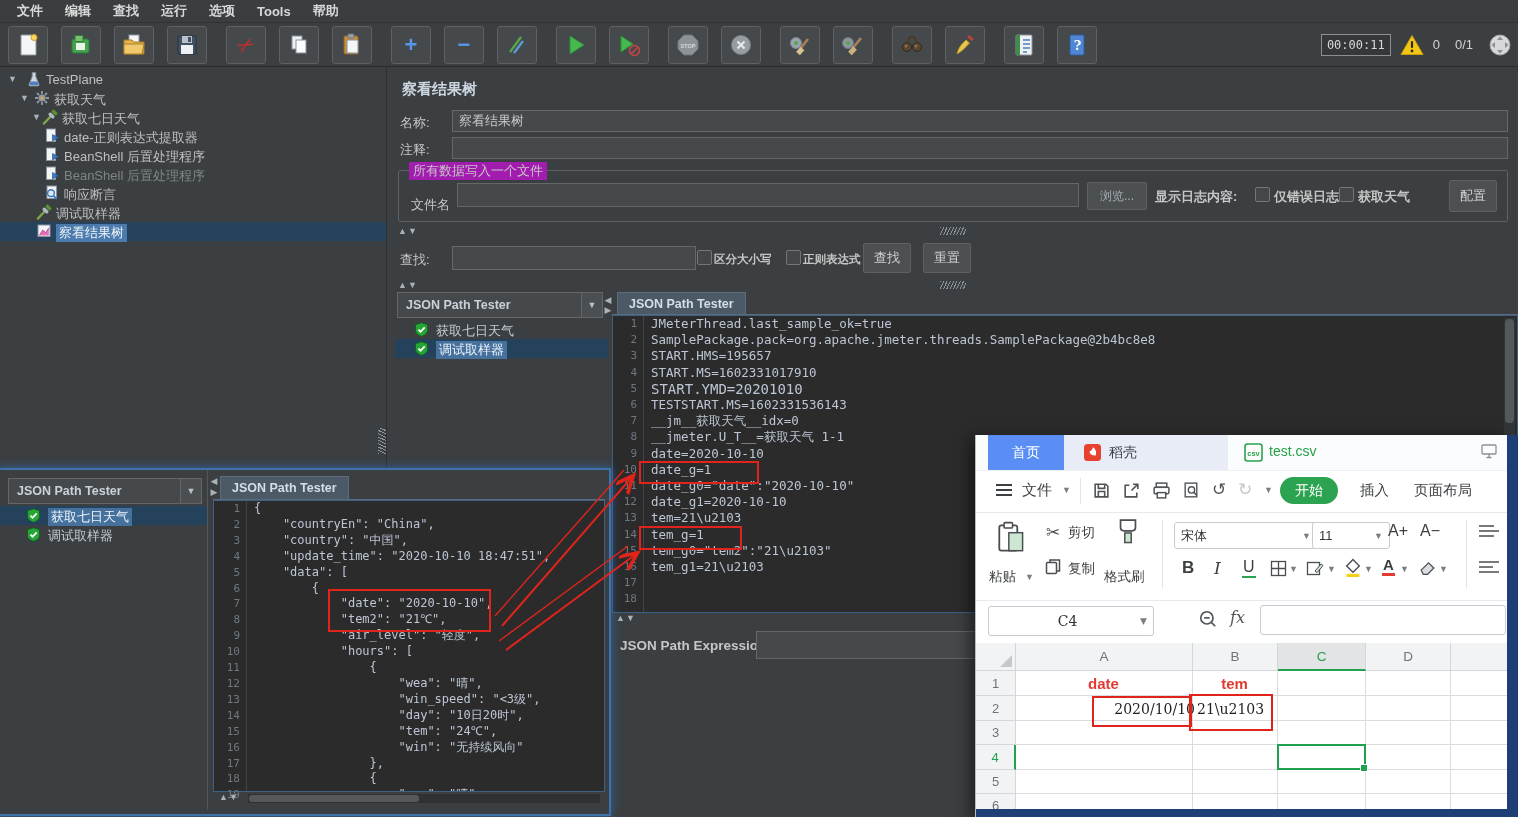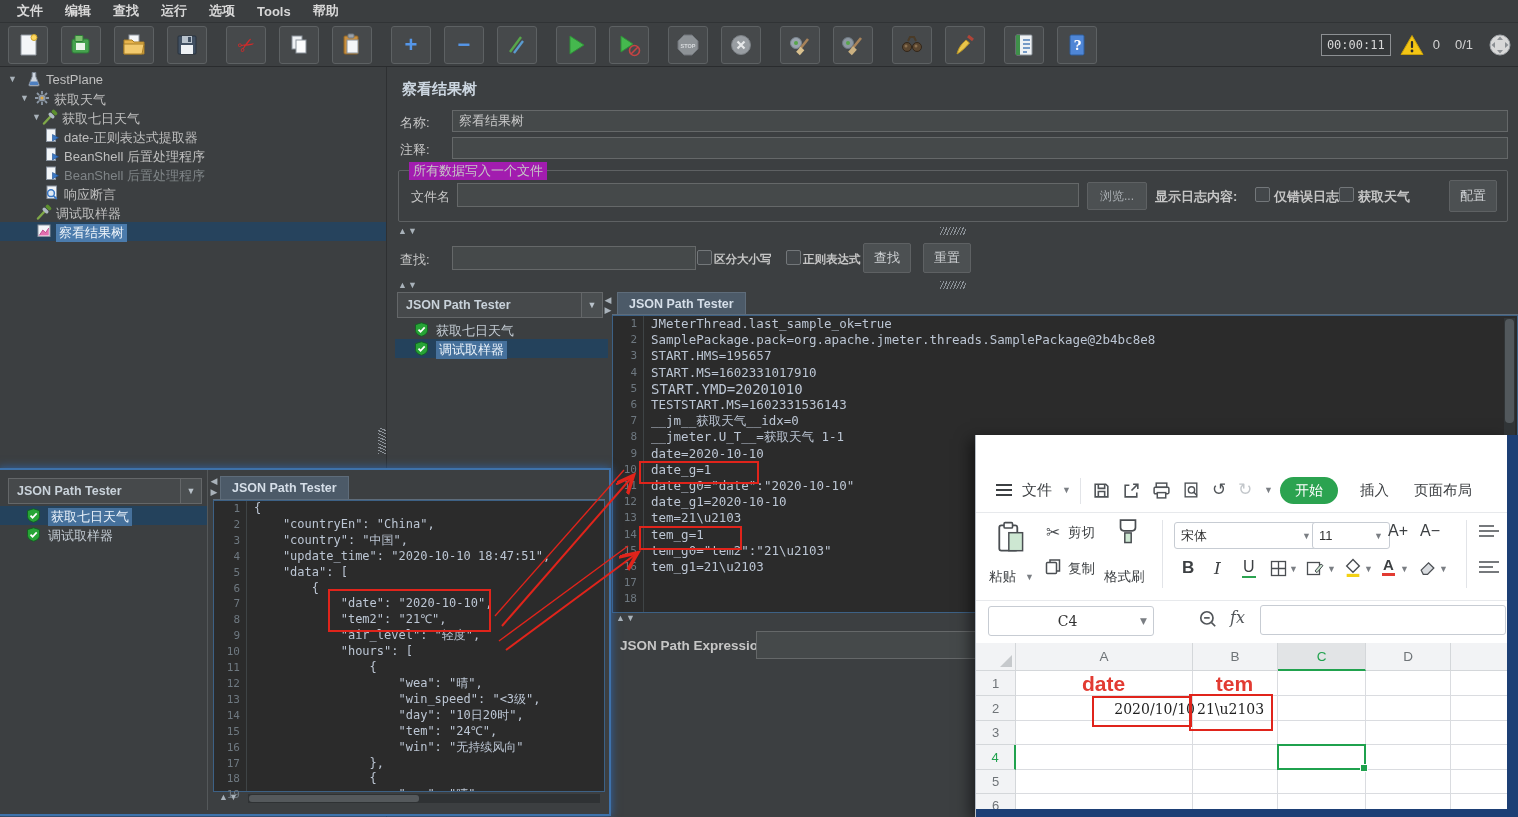--- a/index.html
+++ b/index.html
@@ -68,21 +68,21 @@
   .x-sep-v{position:absolute;width:1px;background:#e2e4e8;}
   .xlabel{position:absolute;font-size:13.5px;color:#3d4043;white-space:nowrap;}
   .xcaret{color:#7a7e83;font-size:9px;}
   .xcombo{position:absolute;border:1px solid #c7ccd3;border-radius:3px;background:#fff;
           display:flex;align-items:center;font-size:13px;color:#333;padding:0 6px;}
   .col-hdr{position:absolute;background:#f2f3f5;border-right:1px solid #d4d7da;border-bottom:1px solid #d4d7da;
            color:#6f7478;font-size:13.5px;display:flex;align-items:center;justify-content:center;}
   .row-hdr{position:absolute;background:#f2f3f5;border-right:1px solid #d4d7da;border-bottom:1px solid #d4d7da;
            color:#6f7478;font-size:13px;display:flex;align-items:center;justify-content:center;}
   .gcell{position:absolute;border-right:1px solid #dadce0;border-bottom:1px solid #dadce0;}
-  .c-hdr{color:#e23b32;font-weight:bold;font-size:21px;text-align:center;}
+  .c-hdr{color:#e23b32;font-weight:bold;font-size:15px;text-align:center;}
   .c-val{font-family:"DejaVu Serif",serif;font-size:14px;color:#1f1f1f;}
   
   .redbox{position:absolute;border:2px solid #e0241b;z-index:60;}
 </style>
 </head>
 <body>
 
 <div id="app">
 
   <div class="menubar" id="menubar">
@@ -342,21 +342,21 @@
   <div class="abs" style="left:402px;top:80px;font-size:15px;font-weight:bold;color:#ccd6e0;">察看结果树</div>
 
   <div class="abs jlabel" style="left:400px;top:114px;">名称:</div>
   <div class="abs jinput" style="left:452px;top:110px;width:1042px;height:18px;">察看结果树</div>
 
   <div class="abs jlabel" style="left:400px;top:141px;">注释:</div>
   <div class="abs jinput" style="left:452px;top:137px;width:1042px;height:18px;"></div>
 
   <div class="abs groupbox" style="left:398px;top:170px;width:1108px;height:50px;">
     <span class="gb-title">所有数据写入一个文件</span>
-    <div class="abs jlabel" style="left:12px;top:17px;">文件名</div>
+    <div class="abs jlabel" style="left:12px;top:25px;">文件名</div>
     <div class="abs jinput" style="left:58px;top:12px;width:608px;height:20px;"></div>
     <div class="abs jbtn" style="left:688px;top:11px;width:58px;height:26px;color:#a9aeb2;font-size:12px;">浏览...</div>
     <div class="abs jlabel" style="left:756px;top:17px;font-weight:bold;">显示日志内容:</div>
     <div class="abs jcheck" style="left:856px;top:16px;"></div>
     <div class="abs jlabel" style="left:875px;top:17px;font-weight:bold;">仅错误日志</div>
     <div class="abs jcheck" style="left:940px;top:16px;"></div>
     <div class="abs jlabel" style="left:959px;top:17px;font-weight:bold;">获取天气</div>
     <div class="abs jbtn" style="left:1050px;top:9px;width:46px;height:30px;">配置</div>
   </div>
 
@@ -519,20 +519,45 @@
         </div>
     </div>
     <div class="abs split-arrows" style="left:219px;top:322px;">▲▼</div>
     <div class="abs" style="left:248px;top:324px;width:352px;height:9px;background:#2f3234;">
       <div class="abs" style="left:1px;top:1px;width:170px;height:7px;background:#55595c;border-radius:3px;"></div>
     </div>
   </div>
 
   <div class="excel">
 
+    <div class="abs" style="left:0;top:0;width:532px;height:35px;background:#fbfcfe;border-bottom:1px solid #eef0f3;">
+      <div class="abs" style="left:12px;top:0;width:76px;height:35px;background:#5a8ef5;color:#fff;font-size:14px;display:flex;align-items:center;justify-content:center;">首页</div>
+      <div class="abs" style="left:88px;top:0;width:164px;height:35px;background:#e7ecf7;display:flex;align-items:center;">
+        <span style="margin-left:20px;display:flex;">
+          <svg width="17" height="17" viewBox="0 0 17 17">
+              <rect width="17" height="17" rx="3.5" fill="#e8422e"></rect>
+              <path d="M9 3.2c2.8 1.8 3.8 4.6 2.8 8.3-3.8.2-6-1.3-6.3-4 1.5-.3 2.6-1.7 3.5-4.3z" fill="#fff"></path>
+            </svg>
+        </span>
+        <span style="margin-left:8px;font-size:14px;color:#3d4043;">稻壳</span>
+      </div>
+      <span class="abs" style="left:268px;top:8px;display:flex;">
+        <svg width="19" height="19" viewBox="0 0 19 19">
+            <rect x="1" y="1" width="17" height="17" rx="2.5" fill="#fff" stroke="#28a34c" stroke-width="1.6"></rect>
+            <text x="9.5" y="13" font-size="7.5" font-weight="bold" fill="#28a34c" text-anchor="middle">csv</text>
+          </svg>
+      </span>
+      <span class="abs" style="left:293px;top:8px;font-size:14px;color:#26a245;">test.csv</span>
+      <span class="abs" style="left:505px;top:9px;">
+        <svg width="16" height="15" viewBox="0 0 16 15">
+            <rect x="1" y="1" width="14" height="9" rx="1" fill="none" stroke="#8a9097" stroke-width="1.3"></rect>
+            <path d="M5.5 13.5h5M8 10v3.5" stroke="#8a9097" stroke-width="1.3"></path>
+          </svg>
+      </span>
+    </div>
 
     <div class="abs" style="left:0;top:35px;width:532px;height:42px;border-bottom:1px solid #e7e9ec;">
       <span class="abs" style="left:20px;top:14px;width:16px;height:2px;background:#3d4043;box-shadow:0 5px 0 #3d4043,0 10px 0 #3d4043;"></span>
       <span class="xlabel" style="left:46px;top:11px;font-size:15px;">文件</span>
       <span class="abs xcaret" style="left:86px;top:15px;">▼</span>
       <span class="x-sep-v" style="left:104px;top:8px;height:26px;"></span>
       <span class="abs" style="left:116px;top:11px;"><svg width="19" height="19" viewBox="0 0 18 18">
             <path d="M3 3h10l2 2v10H3z" fill="none" stroke="#4f5357" stroke-width="1.5"></path>
             <path d="M6 3v4h6V3M6 15v-5h6v5" fill="none" stroke="#4f5357" stroke-width="1.5"></path>
           </svg></span>

